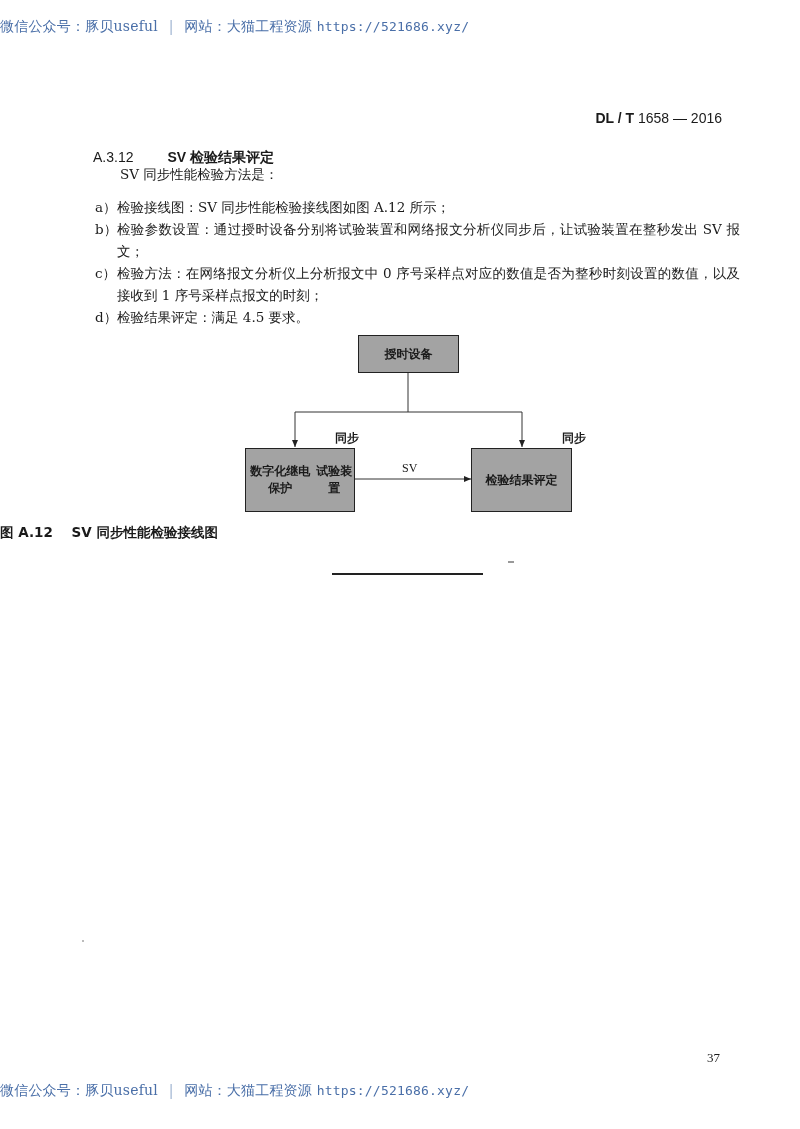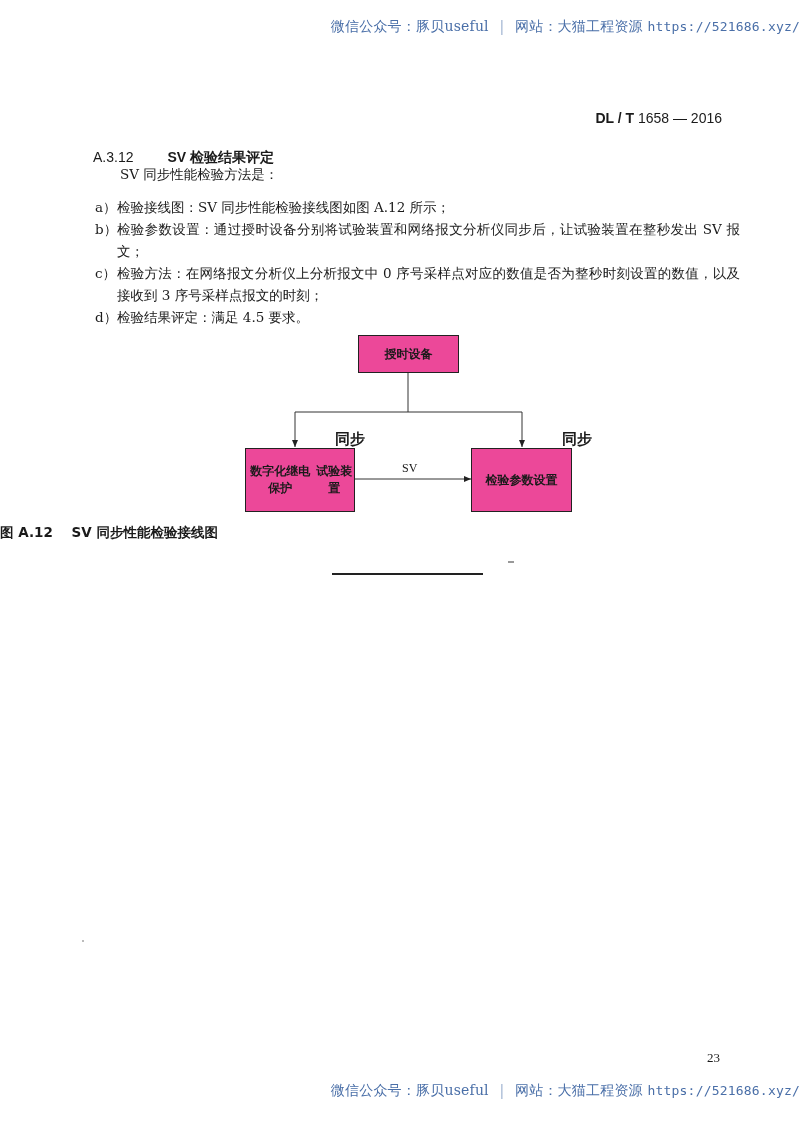--- a/index.html
+++ b/index.html
@@ -1,38 +1,38 @@
 <!DOCTYPE html>
 <html><head>
 <meta charset="utf-8">
 <style>
   html, body { margin: 0; padding: 0; background: #ffffff; }
   body { width: 800px; height: 1129px; position: relative; overflow: hidden;
          font-family: "DejaVu Serif", "Liberation Serif", serif; color: #1a1a1a; }
-  .watermark { position: absolute; left: 0; width: 800px; text-align: right;
+  .watermark { position: absolute; left: 0; width: 800px; text-align: left;
                font-size: 14px; color: #4a6fa8; letter-spacing: 0.2px;
                font-family: "DejaVu Serif", serif; }
   .watermark .sep { color: #9bb0cf; margin: 0 6px; }
   .watermark .url { font-family: "DejaVu Sans Mono", "Liberation Mono", monospace; font-size: 13px; }
   .std-code { position: absolute; top: 110px; right: 78px; font-size: 14px; font-weight: bold;
               font-family: "Liberation Sans", "DejaVu Sans", sans-serif; }
   .std-code .num { font-weight: normal; }
   .section-title { position: absolute; left: 93px; top: 149px; font-size: 14px; font-weight: bold;
                    font-family: "Liberation Sans", "DejaVu Sans", sans-serif; }
   .section-title .sec-num { font-weight: normal; margin-right: 30px; }
   .body-text { position: absolute; left: 120px; width: 620px; font-size: 13.5px; line-height: 20px; }
   .item { position: absolute; left: 95px; width: 645px; font-size: 13.5px; line-height: 22px; }
   .item .lbl { position: absolute; left: 0; top: 0; width: 30px; }
   .item .txt { margin-left: 22px; display: block; text-align: justify; }
   .diagram { position: absolute; left: 0; top: 0; width: 800px; height: 1129px; }
-  .box { position: absolute; border: 1.5px solid #222; background: #ec4899; box-sizing: border-box;
+  .box { position: absolute; border: 1.5px solid #222; background: #a3a3a3; box-sizing: border-box;
          display: flex; align-items: center; justify-content: center; text-align: center;
          font-size: 12px; font-weight: bold; line-height: 17px;
          font-family: "DejaVu Sans", "Liberation Sans", sans-serif; }
-  .lbl-sync { position: absolute; font-size: 15px; font-weight: bold;
+  .lbl-sync { position: absolute; font-size: 12px; font-weight: bold;
               font-family: "DejaVu Sans", sans-serif; padding-left: 31px; }
   .lbl-sv { position: absolute; font-size: 12px; font-family: Liberation Serif, serif; }
   .caption { position: absolute; top: 524px; left: 0; width: 800px; text-align: left;
              font-size: 13.5px; font-weight: bold; font-family: "DejaVu Sans", "Liberation Sans", sans-serif; }
   .caption .fig-num { margin-right: 14px; }
   .end-rule { position: absolute; left: 332px; top: 573px; width: 151px; height: 2px; background: #222; }
   .page-num { position: absolute; top: 1050px; right: 80px; font-size: 13px; font-family: "Liberation Serif", serif; }
   .speck { position: absolute; width: 3px; height: 3px; background: #bbb; }
 </style>
 </head>
@@ -60,21 +60,21 @@
 <div class="item" style="top:196px;">
   <span class="lbl">a）</span>
   <span class="txt">检验接线图：SV 同步性能检验接线图如图 A.12 所示；</span>
 </div>
 <div class="item" style="top:218px;">
   <span class="lbl">b）</span>
   <span class="txt">检验参数设置：通过授时设备分别将试验装置和网络报文分析仪同步后，让试验装置在整秒发出 SV 报文；</span>
 </div>
 <div class="item" style="top:262px;">
   <span class="lbl">c）</span>
-  <span class="txt">检验方法：在网络报文分析仪上分析报文中 0 序号采样点对应的数值是否为整秒时刻设置的数值，以及接收到 3 序号采样点报文的时刻；</span>
+  <span class="txt">检验方法：在网络报文分析仪上分析报文中 0 序号采样点对应的数值是否为整秒时刻设置的数值，以及接收到 1 序号采样点报文的时刻；</span>
 </div>
 <div class="item" style="top:306px;">
   <span class="lbl">d）</span>
   <span class="txt">检验结果评定：满足 4.5 要求。</span>
 </div>
 
 <div class="diagram">
   <svg width="800" height="1129" style="position:absolute;left:0;top:0;">
     <defs>
       <marker id="arrow" markerWidth="8" markerHeight="8" refX="7" refY="4" orient="auto" markerUnits="userSpaceOnUse">
@@ -96,37 +96,37 @@
   <div class="box" style="left:358px; top:335px; width:101px; height:38px;">
     <span>授时设备</span>
   </div>
 
   <div class="box" style="left:245px; top:448px; width:110px; height:64px; flex-direction:row;">
     <span>数字化继电保护</span>
     <span>试验装置</span>
   </div>
 
   <div class="box" style="left:471px; top:448px; width:101px; height:64px;">
-    <span>检验参数设置</span>
+    <span>检验结果评定</span>
   </div>
 
   <span class="lbl-sync" style="left:304px; top:430px;">同步</span>
   <span class="lbl-sync" style="left:531px; top:430px;">同步</span>
   <span class="lbl-sv" style="left:402px; top:461px;">SV</span>
 </div>
 
 <div class="caption">
   <span class="fig-num">图 A.12</span>
   <span>SV 同步性能检验接线图</span>
 </div>
 
 <div class="end-rule"></div>
 <div class="speck" style="left:508px; top:561px; width:6px; height:2px; background:#999;"></div>
 <div class="speck" style="left:82px; top:940px; width:2px; height:2px;"></div>
 
-<div class="page-num">23</div>
+<div class="page-num">37</div>
 
 <div class="watermark" style="top:1082px;">
   <span>微信公众号：豚贝useful</span>
   <span class="sep">|</span>
   <span>网站：大猫工程资源</span>
   <span class="url">https://521686.xyz/</span>
 </div>
 
 </body></html>

